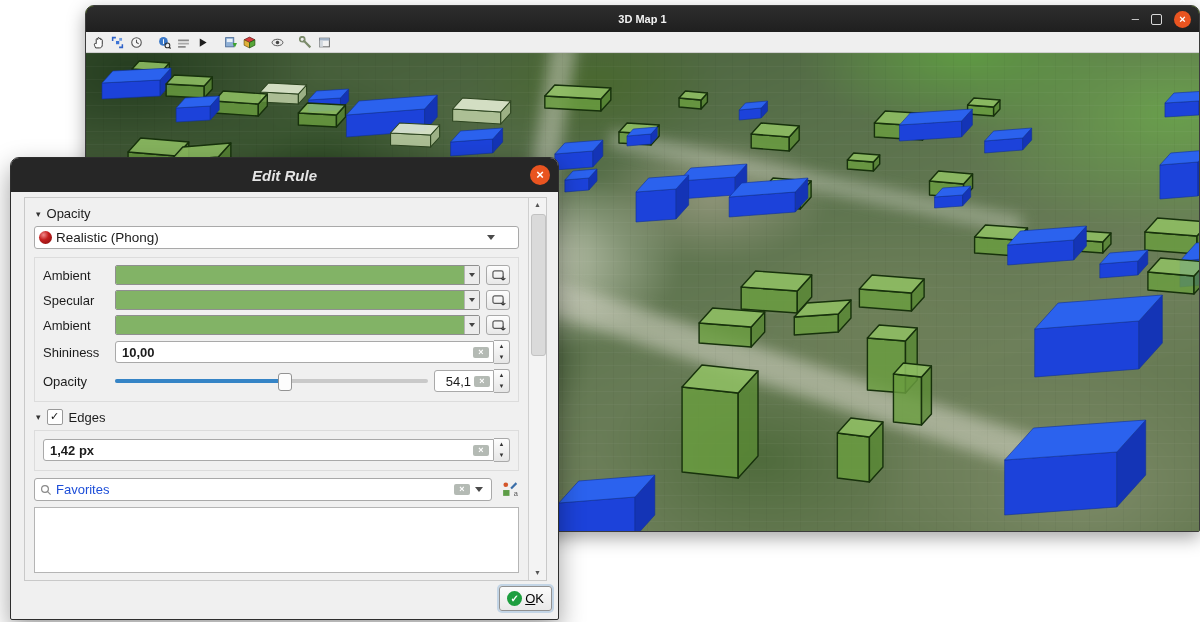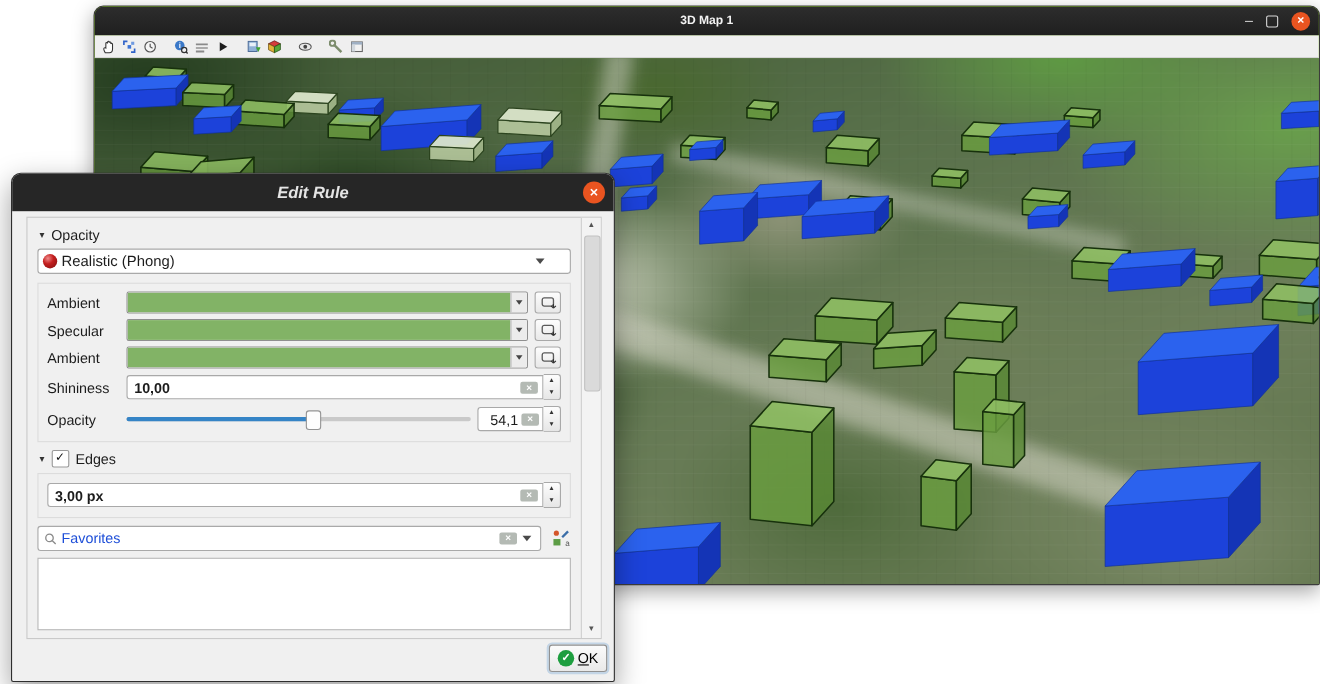--- a/index.html
+++ b/index.html
@@ -600,21 +600,21 @@
 
           <div class="sec-hdr">
             <span class="tri">▾</span>
             <span class="checkbox">✓</span>
             <span>Edges</span>
           </div>
 
           <div class="frame">
             <div class="row wide">
               <div class="spinbox">
-                <span class="val">3,00 px</span>
+                <span class="val">1,42 px</span>
                 <span class="clear-ic">×</span>
               </div>
               <span class="spincol">
                   <span>▲</span>
                   <span>▼</span>
                 </span>
             </div>
           </div>
 
           <div class="fav-row">

